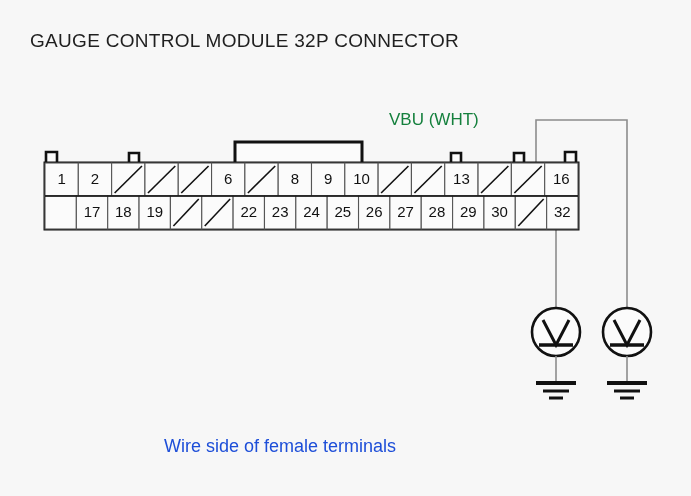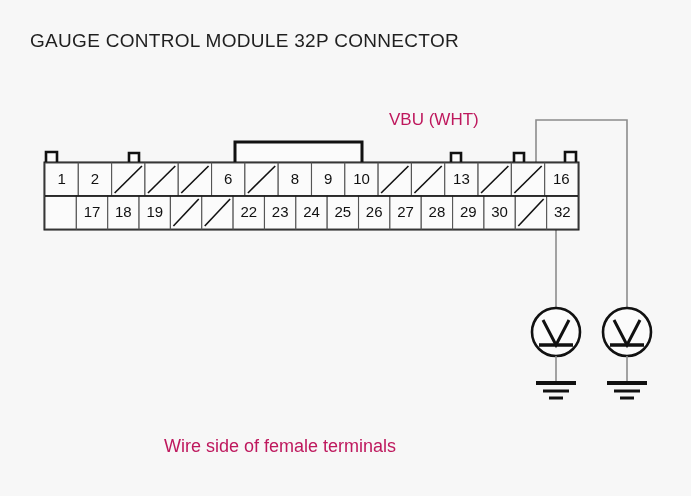--- a/index.html
+++ b/index.html
@@ -36,27 +36,27 @@
     color: #1f1f1f;
     white-space: nowrap;
   }
   .caption-text {
     position: absolute;
     left: 0;
     top: 436px;
     width: 560px;
     text-align: center;
     font-size: 18px;
-    color: #be185d;
+    color: #1d4ed8;
     white-space: nowrap;
   }
   .wire-label {
     position: absolute;
     font-size: 17px;
-    color: #be185d;
+    color: #15803d;
     white-space: nowrap;
   }
   #label-vbu { left: 389px; top: 110px; }
   #label-ig1 { left: 419px; top: 238px; }
   .pin-num {
     font-size: 15px;
     fill: #111;
     font-family: "Liberation Sans", sans-serif;
     text-anchor: middle;
     dominant-baseline: middle;

